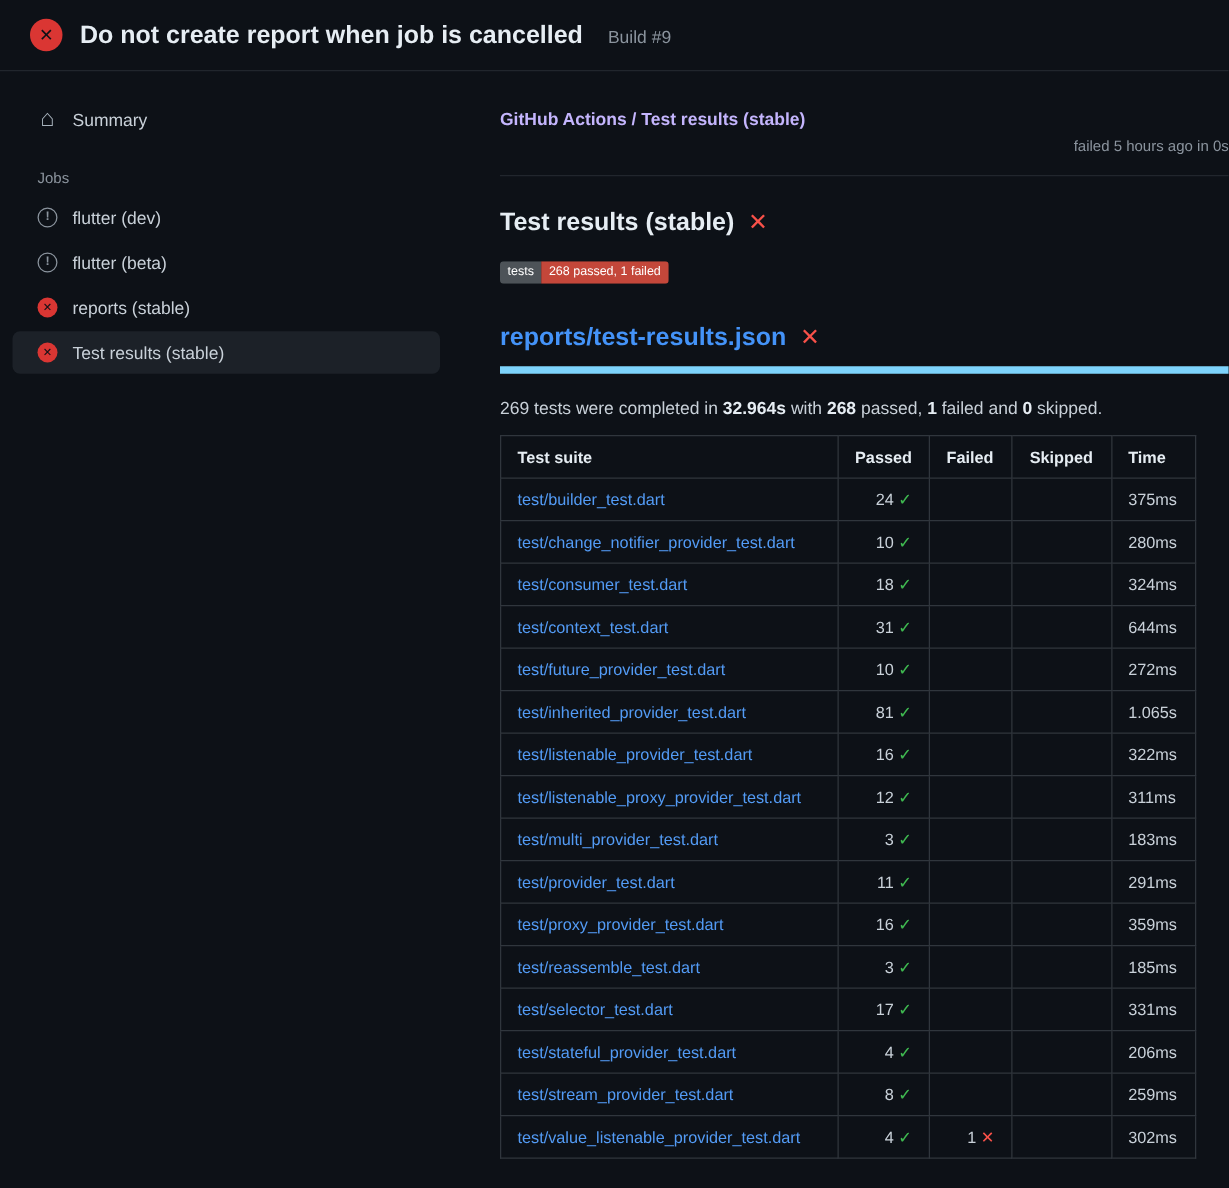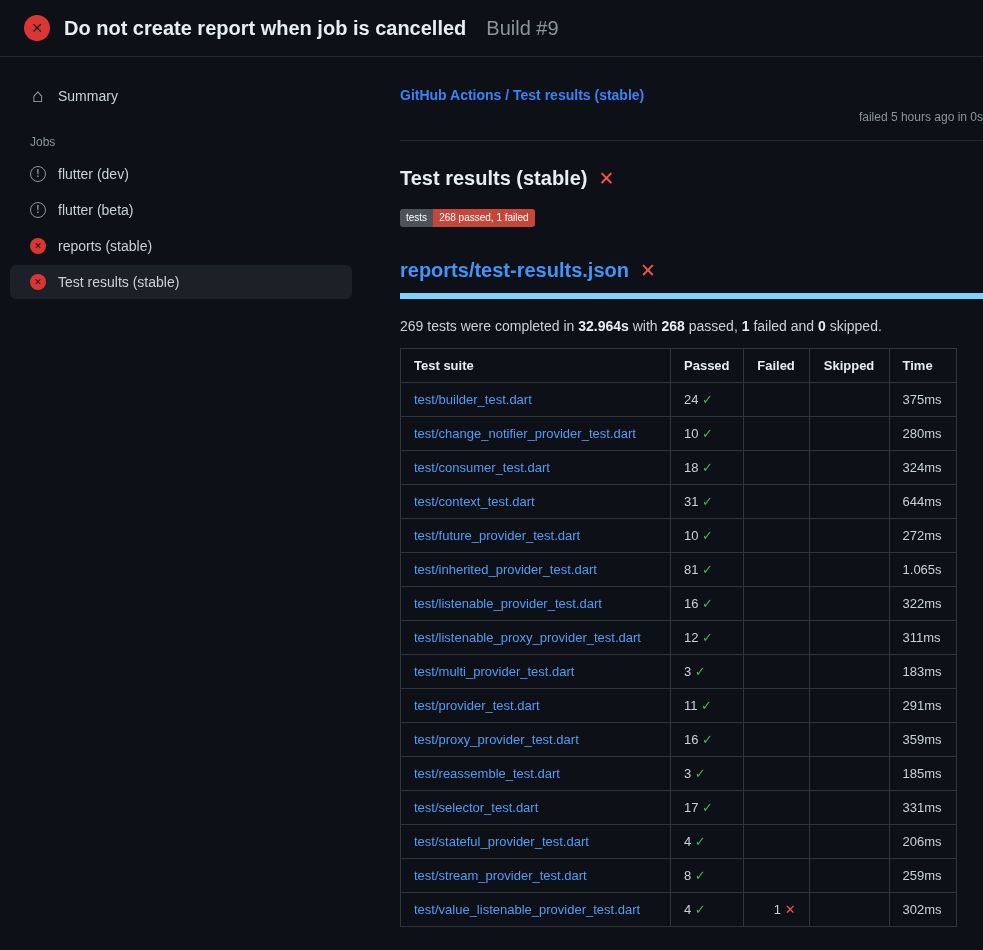--- a/index.html
+++ b/index.html
@@ -18,21 +18,21 @@
   }
   .x-circle {
     display: inline-flex; align-items: center; justify-content: center;
     border-radius: 50%; background: var(--danger-fill, #da3633);
     color: #0d1117; font-weight: 700; flex: none; line-height: 1;
   }
   .x-circle.lg { width: 26px; height: 26px; font-size: 14px; }
   .x-circle.sm { width: 16px; height: 16px; font-size: 9px; }
   .title-wrap { display: flex; align-items: baseline; gap: 20px; font-weight: 400; }
   .title { font-size: 20px; font-weight: 700; color: #e6edf3; }
-  .build { font-size: 20px; color: #8b949e; font-weight: 400; }
+  .build { font-size: 14px; color: #8b949e; font-weight: 400; }
   
   .layout { display: flex; align-items: flex-start; }
   
   .sidebar { width: 400px; flex: 0 0 400px; padding: 22px 48px 0 10px; }
   .side-item {
     display: flex; align-items: center; gap: 12px;
     padding: 9px 12px 9px 20px; border-radius: 6px;
     font-size: 14px; color: #c9d1d9; cursor: pointer;
     margin-bottom: 2px;
   }
@@ -43,21 +43,21 @@
     color: #a8b3bd; flex: none;
   }
   .excl-circle {
     width: 16px; height: 16px; border-radius: 50%;
     border: 1.5px solid #8b949e; color: #8b949e;
     display: inline-flex; align-items: center; justify-content: center;
     font-size: 10px; font-weight: 700; flex: none; line-height: 1;
   }
   
   .main { flex: 1; padding: 30px 0 0 0; min-width: 0; }
-  .breadcrumb { font-weight: 700; font-size: 14px; color: #3b82f6; }
+  .breadcrumb { font-weight: 700; font-size: 14px; color: #c4b5fd; }
   .status-line { font-size: 12px; color: #8b949e; margin-top: 7px; text-align: right; }
   .divider { border-bottom: 1px solid #21262d; margin-top: 16px; }
   .section-h { display: flex; align-items: center; gap: 11px; margin-top: 26px; }
   .section-title { font-size: 20px; font-weight: 700; color: #e6edf3; }
   .red-x { color: var(--danger-red, #f85149); font-weight: 900; font-size: 19px; line-height: 1; }
   .badge { display: inline-flex; margin-top: 19px; font-size: 10px; border-radius: 3px; overflow: hidden; line-height: 1; }
   .badge-label { background: var(--badge-label-bg, #4d5358); color: #ffffff; padding: 4px 6px; }
   .badge-value { background: var(--badge-value-bg, #c4473a); color: #ffffff; padding: 4px 6px; }
   .report-h {
     display: flex; align-items: center; gap: 11px;
@@ -65,21 +65,21 @@
     border-bottom: 6px solid #7dd3fc;
   }
   .report-link { font-size: 20px; font-weight: 700; color: #4493f8; text-decoration: none; }
   .summary-p { margin-top: 19px; font-size: 14px; color: #c9d1d9; padding-right: 52px; }
   .summary-p b { color: #e6edf3; font-weight: 700; }
   
   table { border-collapse: collapse; margin-top: 14px; font-size: 13px; table-layout: fixed; }
   th, td { border: 1px solid var(--border, #30363d); padding: 0 13px; height: 34px; }
   th { color: #e6edf3; font-weight: 700; text-align: left; white-space: nowrap; }
   .col-suite   { width: 270px; }
-  .col-passed  { width: 68px;  text-align: left; }
+  .col-passed  { width: 68px;  text-align: right; }
   .col-failed  { width: 66px;  text-align: right; }
   .col-skipped { width: 80px;  text-align: left; }
   .col-time    { width: 67px;  text-align: left; }
   th.col-failed, th.col-skipped { text-align: center; }
   td a { color: var(--link-blue, #539bf5); text-decoration: none; }
   .check { color: var(--success-green, #3fb950); font-weight: 700; }
   .cross { color: var(--danger-red, #f85149); font-weight: 700; }
   td { white-space: nowrap; overflow: hidden; }
 </style>
 </head>

